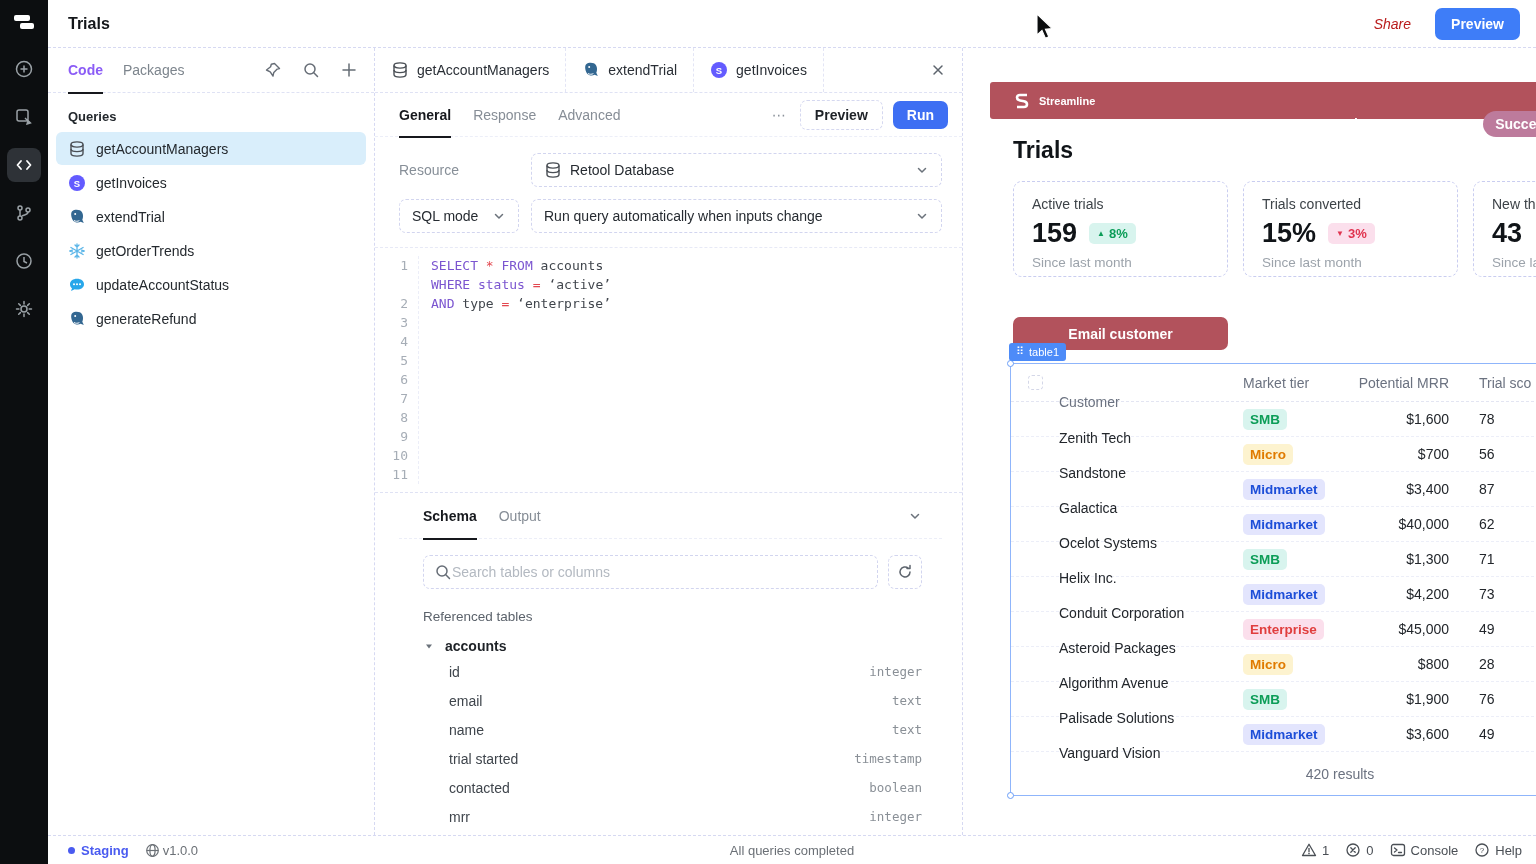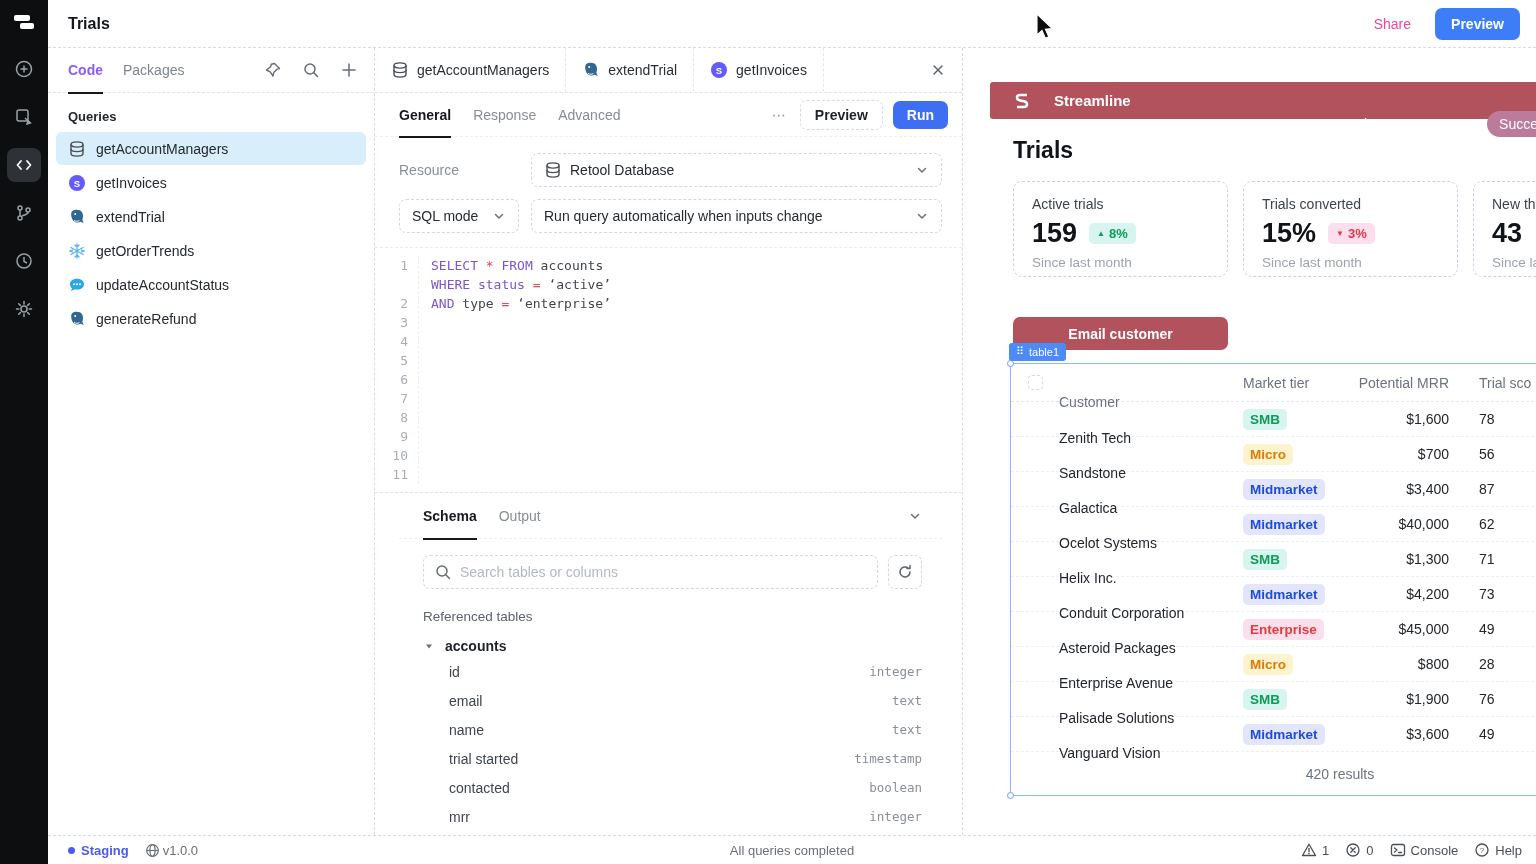--- a/index.html
+++ b/index.html
@@ -12,21 +12,21 @@
     display:flex;flex-direction:column;align-items:center;z-index:5;}
   .rail-logo{margin:14px 0 22px;cursor:pointer;}
   .rail-btn{width:34px;height:34px;border-radius:8px;display:flex;align-items:center;
     justify-content:center;margin-bottom:14px;cursor:pointer;color:#9aa1a6;}
   .rail-btn.active{background:#2e3237;color:#fff;}
   
   #topbar{position:absolute;left:48px;top:0;right:0;height:48px;background:#fff;
     border-bottom:1px dashed #d6d9f2;display:flex;align-items:center;padding:0 16px 0 20px;}
   #page-title{font-size:16px;font-weight:700;color:#14171a;}
   #topbar .spacer{flex:1;}
-  .share-btn{padding:7px 14px;border-radius:7px;color:#ec4899;font-weight:500;cursor:pointer;}
+  .share-btn{padding:7px 14px;border-radius:7px;color:#b91c1c;font-weight:500;cursor:pointer;font-style:italic;}
   .preview-btn{background:#3e7df8;color:#fff;font-weight:600;padding:8px 16px;border-radius:7px;
     margin-left:10px;cursor:pointer;}
   
   #qpanel{position:absolute;left:48px;top:48px;width:327px;bottom:29px;background:#fff;
     border-right:1px dashed #d6d9f2;}
   #qtabbar{height:45px;border-bottom:1px dashed #dfe2f4;display:flex;align-items:center;
     padding:0 16px 0 20px;}
   .qtab{margin-right:20px;height:45px;display:flex;align-items:center;position:relative;
     color:#7d858d;cursor:pointer;}
   .qtab.active{color:#8b5cf6;font-weight:700;}
@@ -71,21 +71,21 @@
     border-right:1px dashed #eceef8;}
   #code{padding-left:12px;white-space:pre;}
   .tk-kw{color:#7b55d0;}.tk-op{color:#e34850;}.tk-pl{color:#41464d;}
   
   #schemabar{height:46px;display:flex;align-items:center;padding:0 20px 0 24px;
     border-bottom:1px dashed #eceef8;}
   #schemabar .spacer{flex:1;}
   #schemabar .chev{color:#6b727b;cursor:pointer;}
   .searchrow{display:flex;gap:10px;padding:16px 20px 6px 24px;align-items:center;}
   .searchbox{flex:1;border:1px dashed #d2d5ef;border-radius:7px;height:34px;display:flex;
-    align-items:center;gap:8px;padding:0 10px;color:#b3b9c1;}
+    align-items:center;padding:0 10px;color:#b3b9c1;}
   .searchbox input{border:none;outline:none;flex:1;font:inherit;color:#41464d;background:transparent;}
   .searchbox input::placeholder{color:#b3b9c1;}
   .refresh-btn{width:34px;height:34px;border:1px dashed #d2d5ef;border-radius:7px;display:flex;
     align-items:center;justify-content:center;color:#5d646d;cursor:pointer;background:#fff;}
   #reftables{padding:14px 24px 4px;color:#5b626b;font-size:13.5px;}
   #tname-row{display:flex;align-items:center;gap:10px;padding:10px 24px;font-weight:700;
     color:#1e2227;cursor:pointer;}
   .field-row{display:flex;align-items:flex-start;height:29px;padding:0 20px 0 50px;}
   .field-name{color:#3f454c;}
   .field-type{margin-left:auto;font-family:"DejaVu Sans Mono",monospace;font-size:12.5px;color:#8a9097;}
@@ -96,23 +96,23 @@
   #env{color:#4a5bf0;font-weight:700;display:flex;align-items:center;gap:6px;cursor:pointer;justify-content:flex-end;}
   #env .dot{width:7px;height:7px;border-radius:50%;background:#4a5bf0;}
   #ver{display:flex;align-items:center;gap:3px;margin-left:16px;color:#6b7076;}
   #sb-center{position:absolute;left:0;right:0;text-align:center;color:#6b7076;pointer-events:none;}
   #sb-right{margin-left:auto;display:flex;align-items:center;gap:16px;color:#4a4f55;z-index:1;}
   #sb-right>div{display:flex;align-items:center;gap:5px;cursor:pointer;}
   
   #canvas{position:absolute;left:963px;top:48px;right:0;bottom:29px;background:#fff;overflow:hidden;}
   #appnav{position:absolute;left:27px;top:34px;width:640px;height:37px;background:#b2525c;
     border-radius:3px;display:flex;align-items:center;padding:0 26px 0 22px;color:#fff;}
-  #brand{display:flex;align-items:center;gap:22px;font-weight:700;font-size:15px;}
+  #brand{display:flex;align-items:center;gap:7px;font-weight:700;font-size:11px;}
   #navitems{margin-left:auto;display:flex;align-items:center;gap:10px;padding-right:40px;}
-  .nav-item{padding:5px 12px;font-weight:400;cursor:pointer;border-radius:14px;margin-top:46px;}
+  .nav-item{padding:5px 12px;font-weight:700;cursor:pointer;border-radius:14px;margin-top:46px;}
   .nav-item.active{background:#bd7b9c;}
   #app-title{position:absolute;left:50px;top:89px;font-size:23px;font-weight:700;color:#101418;}
   #stats{position:absolute;left:50px;top:133px;display:flex;gap:15px;}
   .stat-card{width:215px;height:96px;border:1px dashed #c9cdf0;border-radius:9px;padding:14px 18px;}
   .stat-title{color:#3d4348;font-weight:500;margin-bottom:6px;}
   .stat-line{display:flex;align-items:center;gap:12px;}
   .stat-value{font-size:27px;font-weight:700;color:#101418;}
   .stat-badge{font-size:13px;font-weight:700;border-radius:5px;padding:3px 8px;display:flex;
     align-items:center;gap:4px;}
   .stat-badge .tri{font-size:8px;}
@@ -578,21 +578,21 @@
         </div>
         <div class="t-row">
        <div class="col-cb"></div>
        <div class="col-customer">Asteroid Packages</div>
        <div class="col-tier"><span class="tier-badge tier-enterprise">Enterprise</span></div>
        <div class="col-mrr">$45,000</div>
        <div class="col-score">49</div>
         </div>
         <div class="t-row">
        <div class="col-cb"></div>
-       <div class="col-customer">Enterprise Avenue</div>
+       <div class="col-customer">Algorithm Avenue</div>
        <div class="col-tier"><span class="tier-badge tier-micro">Micro</span></div>
        <div class="col-mrr">$800</div>
        <div class="col-score">28</div>
         </div>
         <div class="t-row">
        <div class="col-cb"></div>
        <div class="col-customer">Palisade Solutions</div>
        <div class="col-tier"><span class="tier-badge tier-smb">SMB</span></div>
        <div class="col-mrr">$1,900</div>
        <div class="col-score">76</div>

